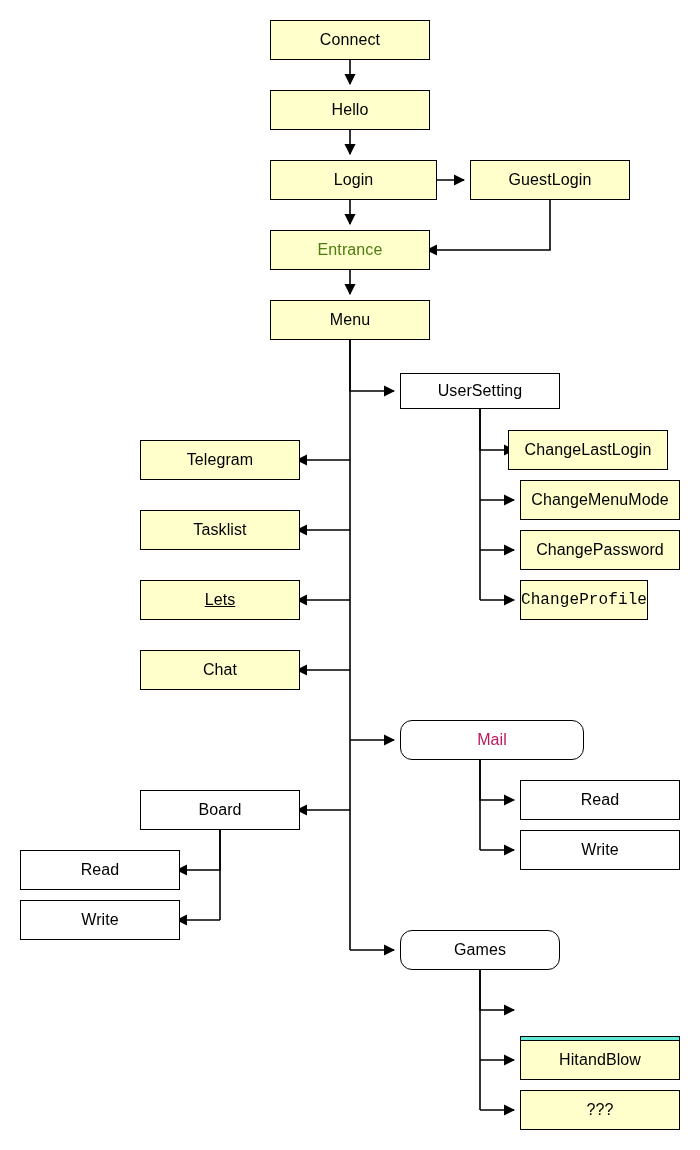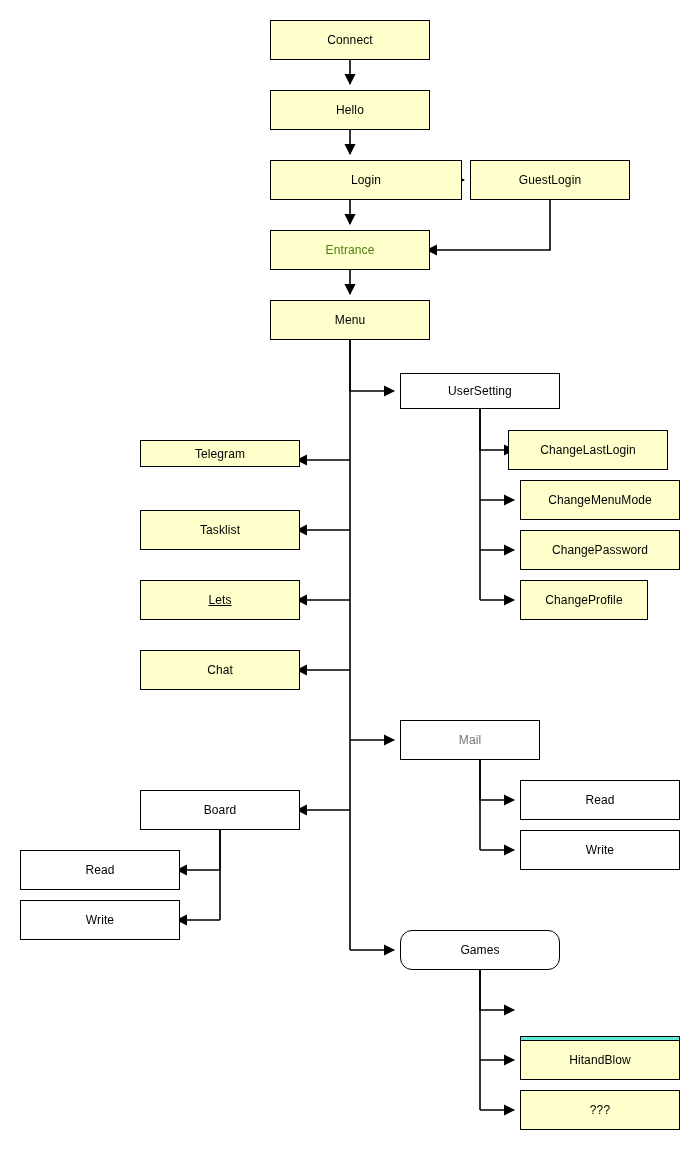--- a/index.html
+++ b/index.html
@@ -26,21 +26,21 @@
     height: 1150px;
     pointer-events: none;
   }
   .node {
     position: absolute;
     box-sizing: border-box;
     border: 1px solid #000000;
     display: flex;
     align-items: center;
     justify-content: center;
-    font-size: 12px;
+    font-size: 16px;
     color: #000000;
     line-height: 1;
     letter-spacing: 0.1px;
     white-space: nowrap;
   }
   .node.fill-yellow { background: #ffffcc; }
   .node.fill-white  { background: #ffffff; }
   .node-label { pointer-events: none; }
 </style>
 </head>
@@ -94,21 +94,21 @@
       </g>
   </svg>
 
   <div id="node-layer">
       <div class="node fill-yellow" style="left: 270px; top: 20px; width: 160px; height: 40px; background: rgb(255, 255, 204); border-color: rgb(0, 0, 0); color: rgb(0, 0, 0);">
         <span class="node-label">Connect</span>
       </div>
       <div class="node fill-yellow" style="left: 270px; top: 90px; width: 160px; height: 40px; background: rgb(255, 255, 204); border-color: rgb(0, 0, 0); color: rgb(0, 0, 0);">
         <span class="node-label">Hello</span>
       </div>
-      <div class="node fill-yellow" style="left: 270px; top: 160px; width: 192px; height: 40px; background: rgb(255, 255, 204); border-color: rgb(0, 0, 0); color: rgb(0, 0, 0);">
+      <div class="node fill-yellow" style="left: 270px; top: 160px; width: 167px; height: 40px; background: rgb(255, 255, 204); border-color: rgb(0, 0, 0); color: rgb(0, 0, 0);">
         <span class="node-label">Login</span>
       </div>
       <div class="node fill-yellow" style="left: 470px; top: 160px; width: 160px; height: 40px; background: rgb(255, 255, 204); border-color: rgb(0, 0, 0); color: rgb(0, 0, 0);">
         <span class="node-label">GuestLogin</span>
       </div>
       <div class="node fill-yellow" style="left: 270px; top: 230px; width: 160px; height: 40px; background: rgb(255, 255, 204); border-color: rgb(0, 0, 0); color: #4d7c0f;">
         <span class="node-label">Entrance</span>
       </div>
       <div class="node fill-yellow" style="left: 270px; top: 300px; width: 160px; height: 40px; background: rgb(255, 255, 204); border-color: rgb(0, 0, 0); color: rgb(0, 0, 0);">
         <span class="node-label">Menu</span>
@@ -118,36 +118,36 @@
       </div>
       <div class="node fill-yellow" style="left: 508px; top: 430px; width: 160px; height: 40px; background: rgb(255, 255, 204); border-color: rgb(0, 0, 0); color: rgb(0, 0, 0);">
         <span class="node-label">ChangeLastLogin</span>
       </div>
       <div class="node fill-yellow" style="left: 520px; top: 480px; width: 160px; height: 40px; background: rgb(255, 255, 204); border-color: rgb(0, 0, 0); color: rgb(0, 0, 0);">
         <span class="node-label">ChangeMenuMode</span>
       </div>
       <div class="node fill-yellow" style="left: 520px; top: 530px; width: 160px; height: 40px; background: rgb(255, 255, 204); border-color: rgb(0, 0, 0); color: rgb(0, 0, 0);">
         <span class="node-label">ChangePassword</span>
       </div>
-      <div class="node fill-yellow" style="left: 520px; top: 580px; width: 128px; height: 40px; background: rgb(255, 255, 204); border-color: rgb(0, 0, 0); color: rgb(0, 0, 0);">
+      <div class="node fill-yellow" style="left: 520px; top: 580px; width: 128px; height: 40px; background: rgb(255, 255, 204); border-color: rgb(0, 0, 0); color: rgb(0, 0, 0); font-family: Liberation Mono, monospace;">
         <span class="node-label">ChangeProfile</span>
       </div>
-      <div class="node fill-yellow" style="left: 140px; top: 440px; width: 160px; height: 27px; background: rgb(255, 255, 204); border-color: rgb(0, 0, 0); color: rgb(0, 0, 0);">
+      <div class="node fill-yellow" style="left: 140px; top: 440px; width: 160px; height: 40px; background: rgb(255, 255, 204); border-color: rgb(0, 0, 0); color: rgb(0, 0, 0);">
         <span class="node-label">Telegram</span>
       </div>
       <div class="node fill-yellow" style="left: 140px; top: 510px; width: 160px; height: 40px; background: rgb(255, 255, 204); border-color: rgb(0, 0, 0); color: rgb(0, 0, 0);">
         <span class="node-label">Tasklist</span>
       </div>
       <div class="node fill-yellow" style="left: 140px; top: 580px; width: 160px; height: 40px; background: rgb(255, 255, 204); border-color: rgb(0, 0, 0); color: rgb(0, 0, 0); text-decoration: underline;">
         <span class="node-label">Lets</span>
       </div>
       <div class="node fill-yellow" style="left: 140px; top: 650px; width: 160px; height: 40px; background: rgb(255, 255, 204); border-color: rgb(0, 0, 0); color: rgb(0, 0, 0);">
         <span class="node-label">Chat</span>
       </div>
-      <div class="node fill-white" style="left: 400px; top: 720px; width: 140px; height: 40px; background: rgb(255, 255, 255); border-color: rgb(0, 0, 0); color: #737373;">
+      <div class="node fill-white" style="left: 400px; top: 720px; width: 184px; height: 40px; background: rgb(255, 255, 255); border-color: rgb(0, 0, 0); color: #be185d; border-radius: 12px;">
         <span class="node-label">Mail</span>
       </div>
       <div class="node fill-white" style="left: 520px; top: 780px; width: 160px; height: 40px; background: rgb(255, 255, 255); border-color: rgb(0, 0, 0); color: rgb(0, 0, 0);">
         <span class="node-label">Read</span>
       </div>
       <div class="node fill-white" style="left: 520px; top: 830px; width: 160px; height: 40px; background: rgb(255, 255, 255); border-color: rgb(0, 0, 0); color: rgb(0, 0, 0);">
         <span class="node-label">Write</span>
       </div>
       <div class="node fill-white" style="left: 140px; top: 790px; width: 160px; height: 40px; background: rgb(255, 255, 255); border-color: rgb(0, 0, 0); color: rgb(0, 0, 0);">
         <span class="node-label">Board</span>

